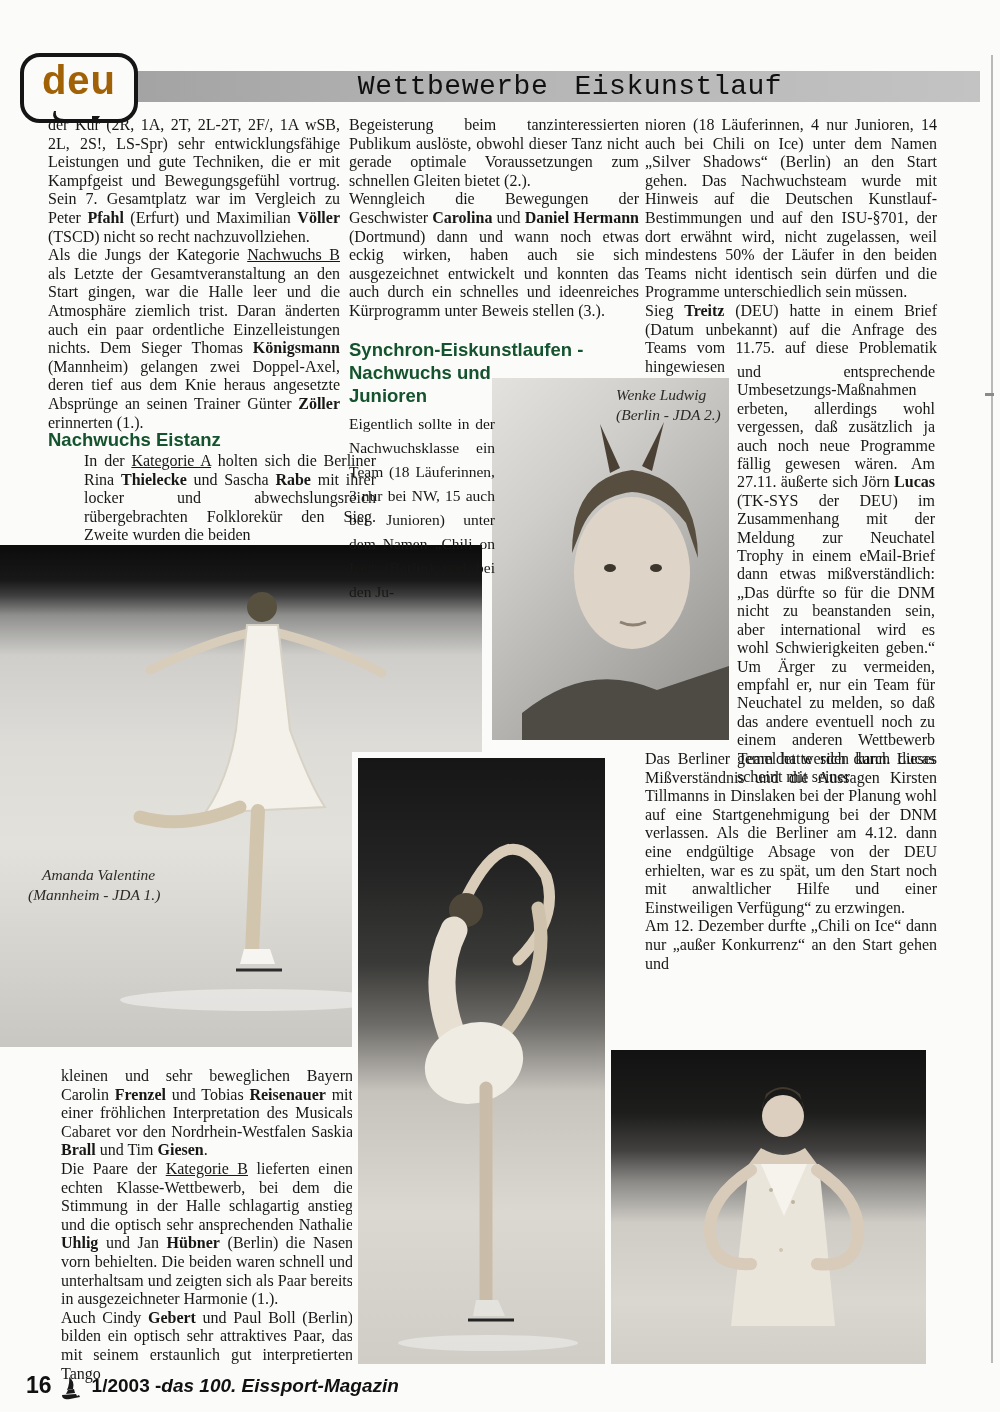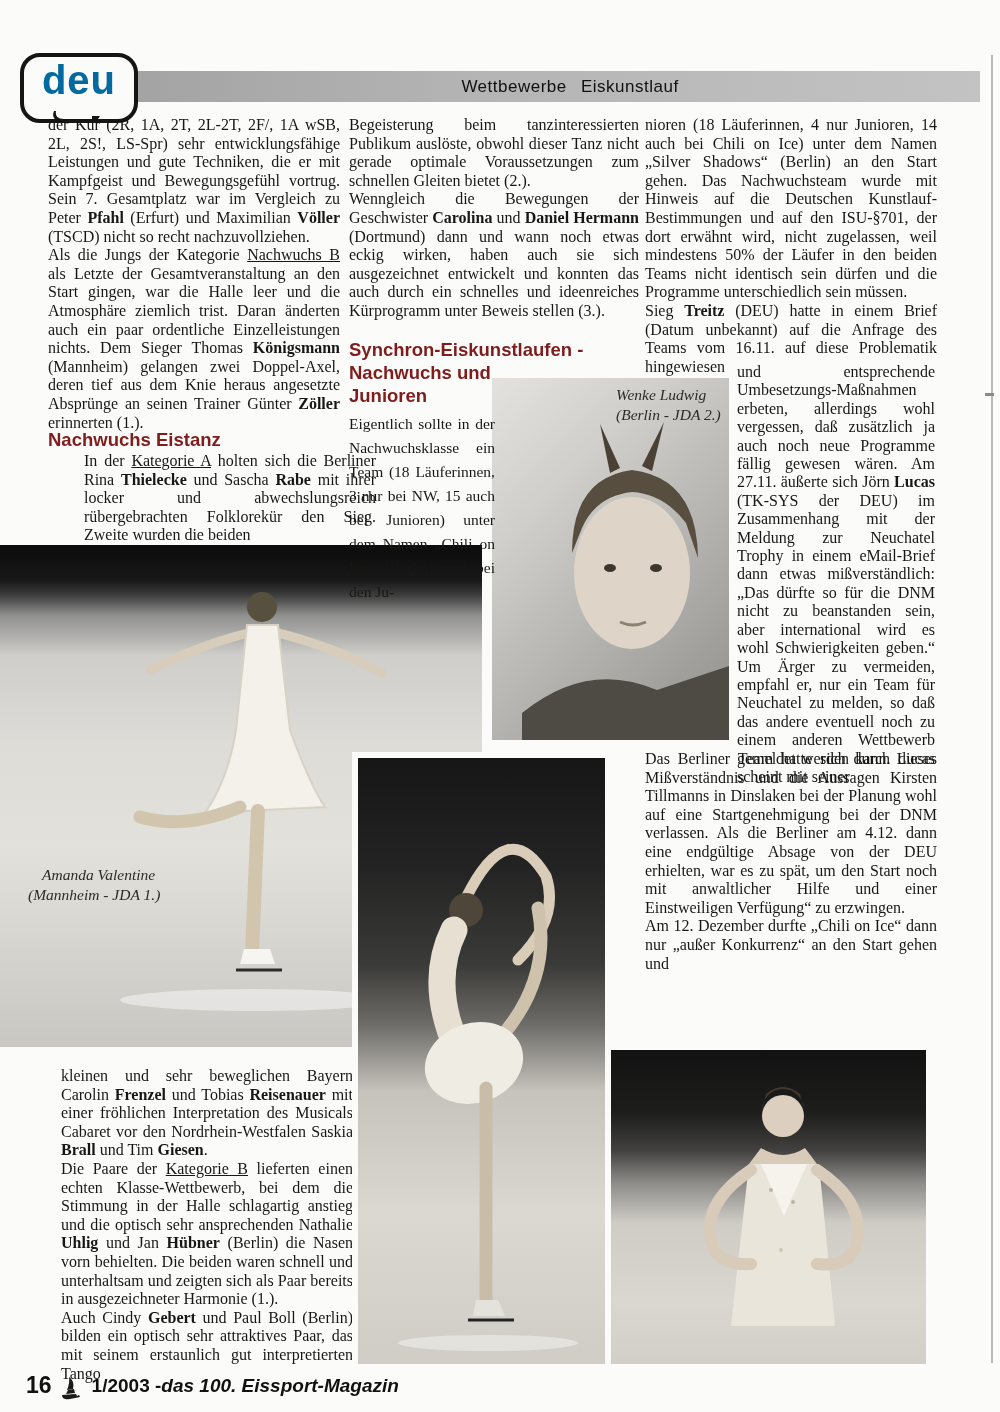--- a/index.html
+++ b/index.html
@@ -9,40 +9,40 @@
     font-family:"Liberation Serif", serif; color:#171715;
   }
   
   .logo {
     position:absolute; left:20px; top:53px; width:110px; height:62px;
     border:4px solid #151515; border-radius:20px; background:#fbfbf9; z-index:5;
   }
   .logo-text {
     position:absolute; left:0; right:0; top:1px; text-align:center;
     font-family:"Liberation Sans", sans-serif; font-weight:700;
-    font-size:40px; letter-spacing:1px; color:#0369a1;
+    font-size:40px; letter-spacing:1px; color:#a16207;
   }
   .logo-skate { position:absolute; left:26px; bottom:-7px; }
   .headerbar {
     position:absolute; left:128px; top:71px; width:852px; height:31px;
     background:linear-gradient(90deg,#a3a3a3 0%,#b4b4b4 40%,#c3c3c3 100%);
     display:flex; align-items:center; justify-content:center; z-index:4;
   }
   .headerbar-title {
-    font-family:Liberation Sans, sans-serif; font-size:17px; color:#101010;
+    font-family:Liberation Mono, monospace; font-size:28px; color:#101010;
     letter-spacing:0.5px; word-spacing:9px;margin-left:32px;
   }
   
   .tb { position:absolute; text-align:justify; font-size:16px; line-height:18.6px; z-index:2; }
   .tb .para { margin:0; }
   .tb-narrow-right { line-height:18.4px; }
   .tb-narrow-mid { font-size:15.5px; line-height:24px; }
   .h-sans {
     position:absolute; font-family:"Liberation Sans", sans-serif; font-weight:bold;
-    font-size:18.5px; line-height:23px; color:#7f1d1d; z-index:2;
+    font-size:18.5px; line-height:23px; color:#14532d; z-index:2;
   }
   .h-sans .para { margin:0; }
   
   .photo { position:absolute; z-index:1; overflow:hidden; }
   .photo-amanda {
     left:0; top:545px; width:482px; height:502px;
     background:linear-gradient(180deg,#0c0c0c 0%,#181818 7%,#3d3d3d 10%,#8f8f8d 14%,
       #cfcecb 22%,#dedcd7 40%,#e3e1dc 60%,#d3d1cc 85%,#c9c7c2 100%);
   }
   .photo-spiral {
@@ -116,21 +116,21 @@
       <div class="para"><span>Synchron-Eiskunstlaufen -</span></div>
       <div class="para"><span>Nachwuchs und</span></div>
       <div class="para"><span>Junioren</span></div>
     </div>
   <div class="tb tb-narrow-mid" style="left:349px; top:412px; width:146px;">
       <div class="para"><span>Eigentlich sollte in der Nachwuchsklasse ein Team (18 Läuferinnen, 3 nur bei NW, 15 auch bei Junioren) unter dem Namen „Chili on Ice“ (Berlin) und bei den Ju-</span></div>
     </div>
 
   <div class="tb" style="left:645px; top:116px; width:292px;">
       <div class="para"><span>nioren (18 Läuferinnen, 4 nur Junioren, 14 auch bei Chili on Ice) unter dem Namen „Silver Shadows“ (Berlin) an den Start gehen. Das Nachwuchsteam wurde mit Hinweis auf die Deutschen Kunstlauf-Bestimmungen und auf den ISU-§701, der dort erwähnt wird, nicht zugelassen, weil mindestens 50% der Läufer in den beiden Teams nicht identisch sein dürfen und die Programme unterschiedlich sein müssen.</span></div>
-      <div class="para"><span>Sieg </span><span style="font-weight: bold;">Treitz</span><span> (DEU) hatte in einem Brief (Datum unbekannt) auf die Anfrage des Teams vom 16.11. auf diese Problematik hingewiesen</span></div>
+      <div class="para"><span>Sieg </span><span style="font-weight: bold;">Treitz</span><span> (DEU) hatte in einem Brief (Datum unbekannt) auf die Anfrage des Teams vom 11.75. auf diese Problematik hingewiesen</span></div>
     </div>
   <div class="tb tb-narrow-right" style="left:737px; top:363px; width:198px;">
       <div class="para"><span>und entsprechende Umbesetzungs-Maßnahmen erbeten, allerdings wohl vergessen, daß zusätzlich ja auch noch neue Programme fällig gewesen wären. Am 27.11. äußerte sich Jörn </span><span style="font-weight: bold;">Lucas</span><span> (TK-SYS der DEU) im Zusammenhang mit der Meldung zur Neuchatel Trophy in einem eMail-Brief dann etwas mißverständlich: „Das dürfte so für die DNM nicht zu beanstanden sein, aber international wird es wohl Schwierigkeiten geben.“ Um Ärger zu vermeiden, empfahl er, nur ein Team für Neuchatel zu melden, so daß das andere eventuell noch zu einem anderen Wettbewerb gemeldet werden kann. Lucas scheint mit seiner</span></div>
     </div>
   <div class="tb" style="left:645px; top:750px; width:292px;">
       <div class="para"><span>Das Berliner Team hatte sich durch dieses Mißverständnis und die Aussagen Kirsten Tillmanns in Dinslaken bei der Planung wohl auf eine Startgenehmigung bei der DNM verlassen. Als die Berliner am 4.12. dann eine endgültige Absage von der DEU erhielten, war es zu spät, um den Start noch mit anwaltlicher Hilfe und einer Einstweiligen Verfügung“ zu erzwingen.</span></div>
       <div class="para"><span>Am 12. Dezember durfte „Chili on Ice“ dann nur „außer Konkurrenz“ an den Start gehen und</span></div>
     </div>
 
   <div class="tb" style="left:61px; top:1058px; width:292px;margin-top:9px;">

